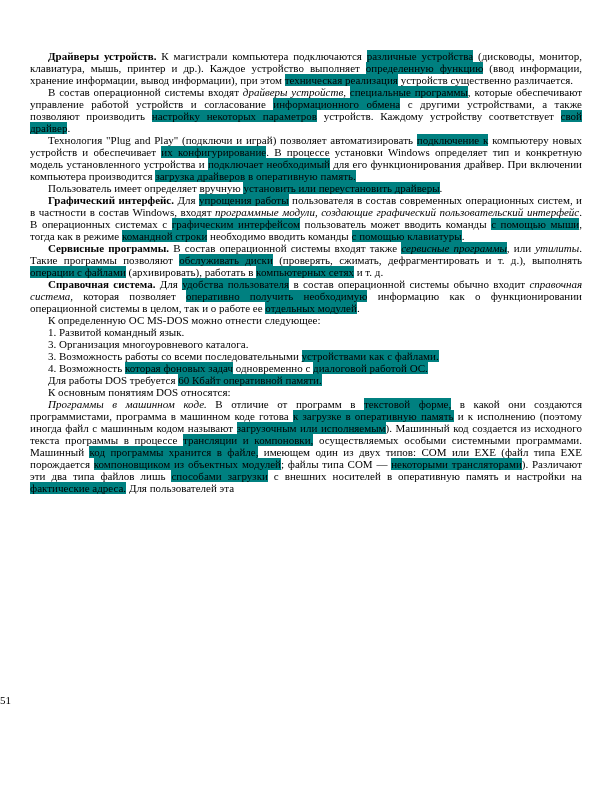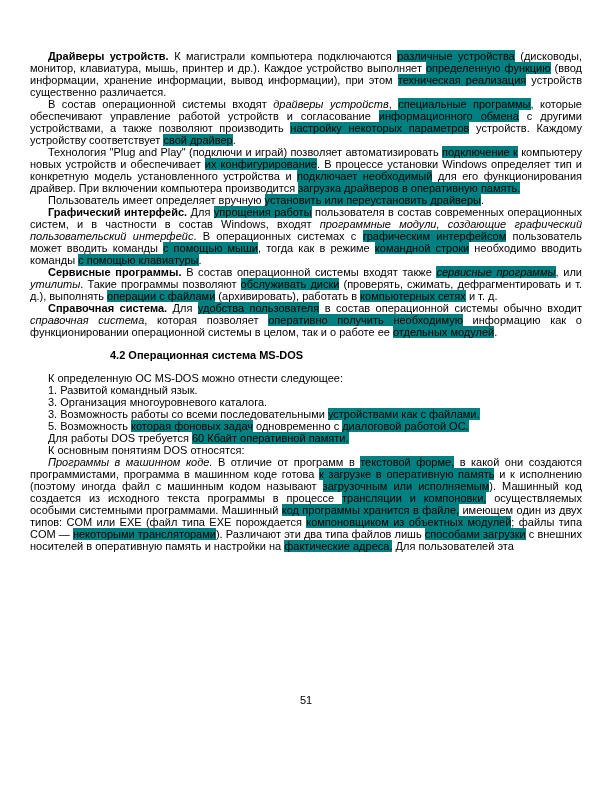--- a/index.html
+++ b/index.html
@@ -3,21 +3,21 @@
 <meta charset="utf-8">
 <style>
   * { margin: 0; padding: 0; box-sizing: border-box; }
   html, body { background: #ffffff; }
   .page {
     position: relative;
     width: 612px;
     height: 792px;
     background: #ffffff;
     padding: 50px 30px 0 30px;
-    font-family: Liberation Sans, sans-serif;
+    font-family: Liberation Serif, serif;
     font-size: 11px;
     line-height: 12px;
     color: #000000;
     overflow: hidden;
   }
   p.body {
     text-align: justify;
     text-indent: 18px;
   }
   p.heading {
@@ -27,40 +27,38 @@
     margin: 11px 0 11px 80px;
   }
   .b { font-weight: bold; }
   .i { font-style: italic; }
   .hl { background: var(--hl, #008080); }
   .page-number {
     position: absolute;
     top: 694px;
     left: 0;
     right: 0;
-    text-align: center;
     font-size: 11px;
   }
 </style>
 </head>
 <body>
 
 <div class="page">
   <div class="content">
       <p class="body"><span class="b">Драйверы устройств.</span><span> К магистрали компьютера подключаются </span><span class="hl">различные устройства</span><span> (дисководы, монитор, клавиатура, мышь, принтер и др.). Каждое устройство выполняет </span><span class="hl">определенную функцию</span><span> (ввод информации, хранение информации, вывод информации), при этом </span><span class="hl">техническая реализация</span><span> устройств существенно различается.</span></p>
       <p class="body"><span>В состав операционной системы входят </span><span class="i">драйверы устройств</span><span>, </span><span class="hl">специальные программы</span><span>, которые обеспечивают управление работой устройств и согласование </span><span class="hl">информационного обмена</span><span> с другими устройствами, а также позволяют производить </span><span class="hl">настройку некоторых параметров</span><span> устройств. Каждому устройству соответствует </span><span class="hl">свой драйвер</span><span>.</span></p>
       <p class="body"><span>Технология "Plug and Play" (подключи и играй) позволяет автоматизировать </span><span class="hl">подключение к</span><span> компьютеру новых устройств и обеспечивает </span><span class="hl">их конфигурирование</span><span>. В процессе установки Windows определяет тип и конкретную модель установленного устройства и </span><span class="hl">подключает необходимый</span><span> для его функционирования драйвер. При включении компьютера производится </span><span class="hl">загрузка драйверов в оперативную память.</span></p>
       <p class="body"><span>Пользователь имеет определяет вручную </span><span class="hl">установить или переустановить драйверы</span><span>.</span></p>
       <p class="body"><span class="b">Графический интерфейс.</span><span> Для </span><span class="hl">упрощения работы</span><span> пользователя в состав современных операционных систем, и в частности в состав Windows, входят </span><span class="i">программные модули, создающие графический пользовательский интерфейс</span><span>. В операционных системах с </span><span class="hl">графическим интерфейсом</span><span> пользователь может вводить команды </span><span class="hl">с помощью мыши</span><span>, тогда как в режиме </span><span class="hl">командной строки</span><span> необходимо вводить команды </span><span class="hl">с помощью клавиатуры</span><span>.</span></p>
       <p class="body"><span class="b">Сервисные программы.</span><span> В состав операционной системы входят также </span><span class="i hl">сервисные программы</span><span>, или </span><span class="i">утилиты</span><span>. Такие программы позволяют </span><span class="hl">обслуживать диски</span><span> (проверять, сжимать, дефрагментировать и т. д.), выполнять </span><span class="hl">операции с файлами</span><span> (архивировать), работать в </span><span class="hl">компьютерных сетях</span><span> и т. д.</span></p>
       <p class="body"><span class="b">Справочная система.</span><span> Для </span><span class="hl">удобства пользователя</span><span> в состав операционной системы обычно входит </span><span class="i">справочная система</span><span>, которая позволяет </span><span class="hl">оперативно получить необходимую</span><span> информацию как о функционировании операционной системы в целом, так и о работе ее </span><span class="hl">отдельных модулей</span><span>.</span></p>
-      <p class="heading"><span class="b">4.2 Операционная система MS-DOS</span></p>
       <p class="body"><span>К определенную ОС MS-DOS можно отнести следующее:</span></p>
       <p class="body"><span>1. Развитой командный язык.</span></p>
       <p class="body"><span>3. Организация многоуровневого каталога.</span></p>
       <p class="body"><span>3. Возможность работы со всеми последовательными </span><span class="hl">устройствами как с файлами.</span></p>
-      <p class="body"><span>5. Возможность </span><span class="hl">которая фоновых задач</span><span> одновременно с </span><span class="hl">диалоговой работой ОС.</span></p>
+      <p class="body"><span>4. Возможность </span><span class="hl">которая фоновых задач</span><span> одновременно с </span><span class="hl">диалоговой работой ОС.</span></p>
       <p class="body"><span>Для работы DOS требуется </span><span class="hl">60 Кбайт оперативной памяти.</span></p>
       <p class="body"><span>К основным понятиям DOS относятся:</span></p>
       <p class="body"><span class="i">Программы в машинном коде.</span><span> В отличие от программ в </span><span class="hl">текстовой форме,</span><span> в какой они создаются программистами, программа в машинном коде готова </span><span class="hl">к загрузке в оперативную память</span><span> и к исполнению (поэтому иногда файл с машинным кодом называют </span><span class="hl">загрузочным или исполняемым</span><span>). Машинный код создается из исходного текста программы в процессе </span><span class="hl">трансляции и компоновки,</span><span> осуществляемых особыми системными программами. Машинный </span><span class="hl">код программы хранится в файле,</span><span> имеющем один из двух типов: COM или EXE (файл типа EXE порождается </span><span class="hl">компоновщиком из объектных модулей</span><span>; файлы типа COM — </span><span class="hl">некоторыми трансляторами</span><span>). Различают эти два типа файлов лишь </span><span class="hl">способами загрузки</span><span> с внешних носителей в оперативную память и настройки на </span><span class="hl">фактические адреса.</span><span> Для пользователей эта</span></p>
     </div>
   <div class="page-number">51</div>
 </div>
 
 </body></html>

